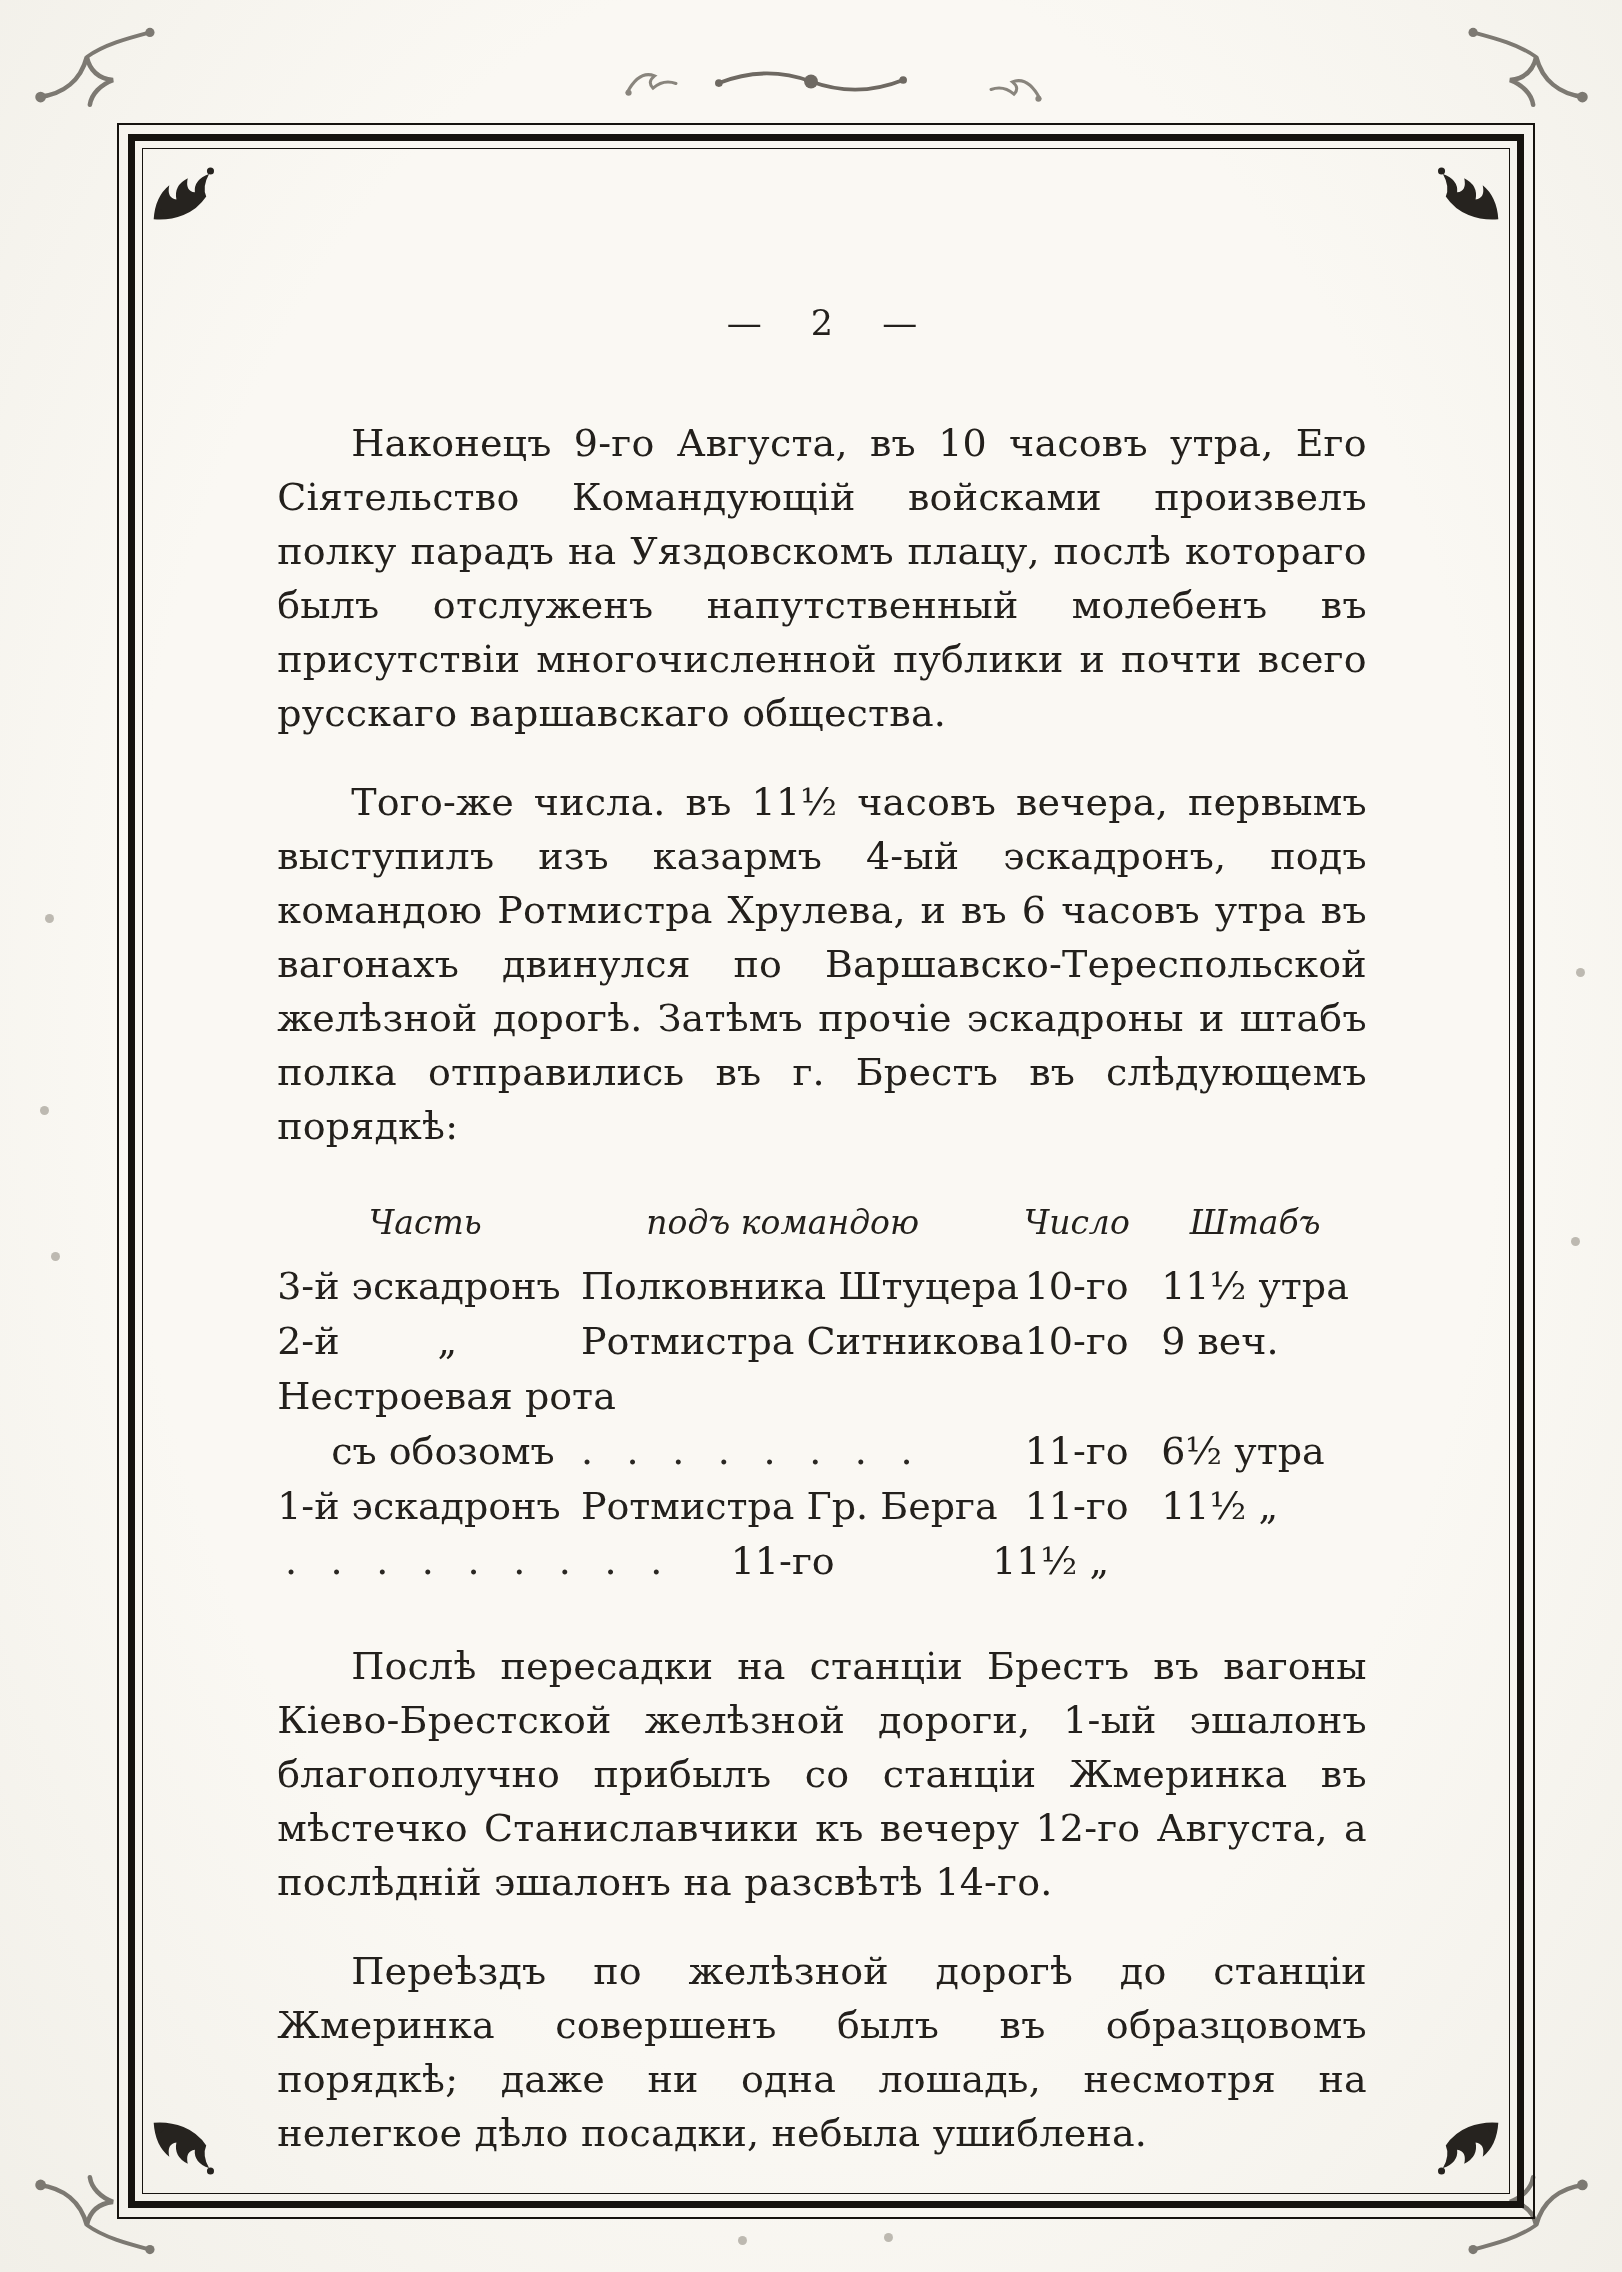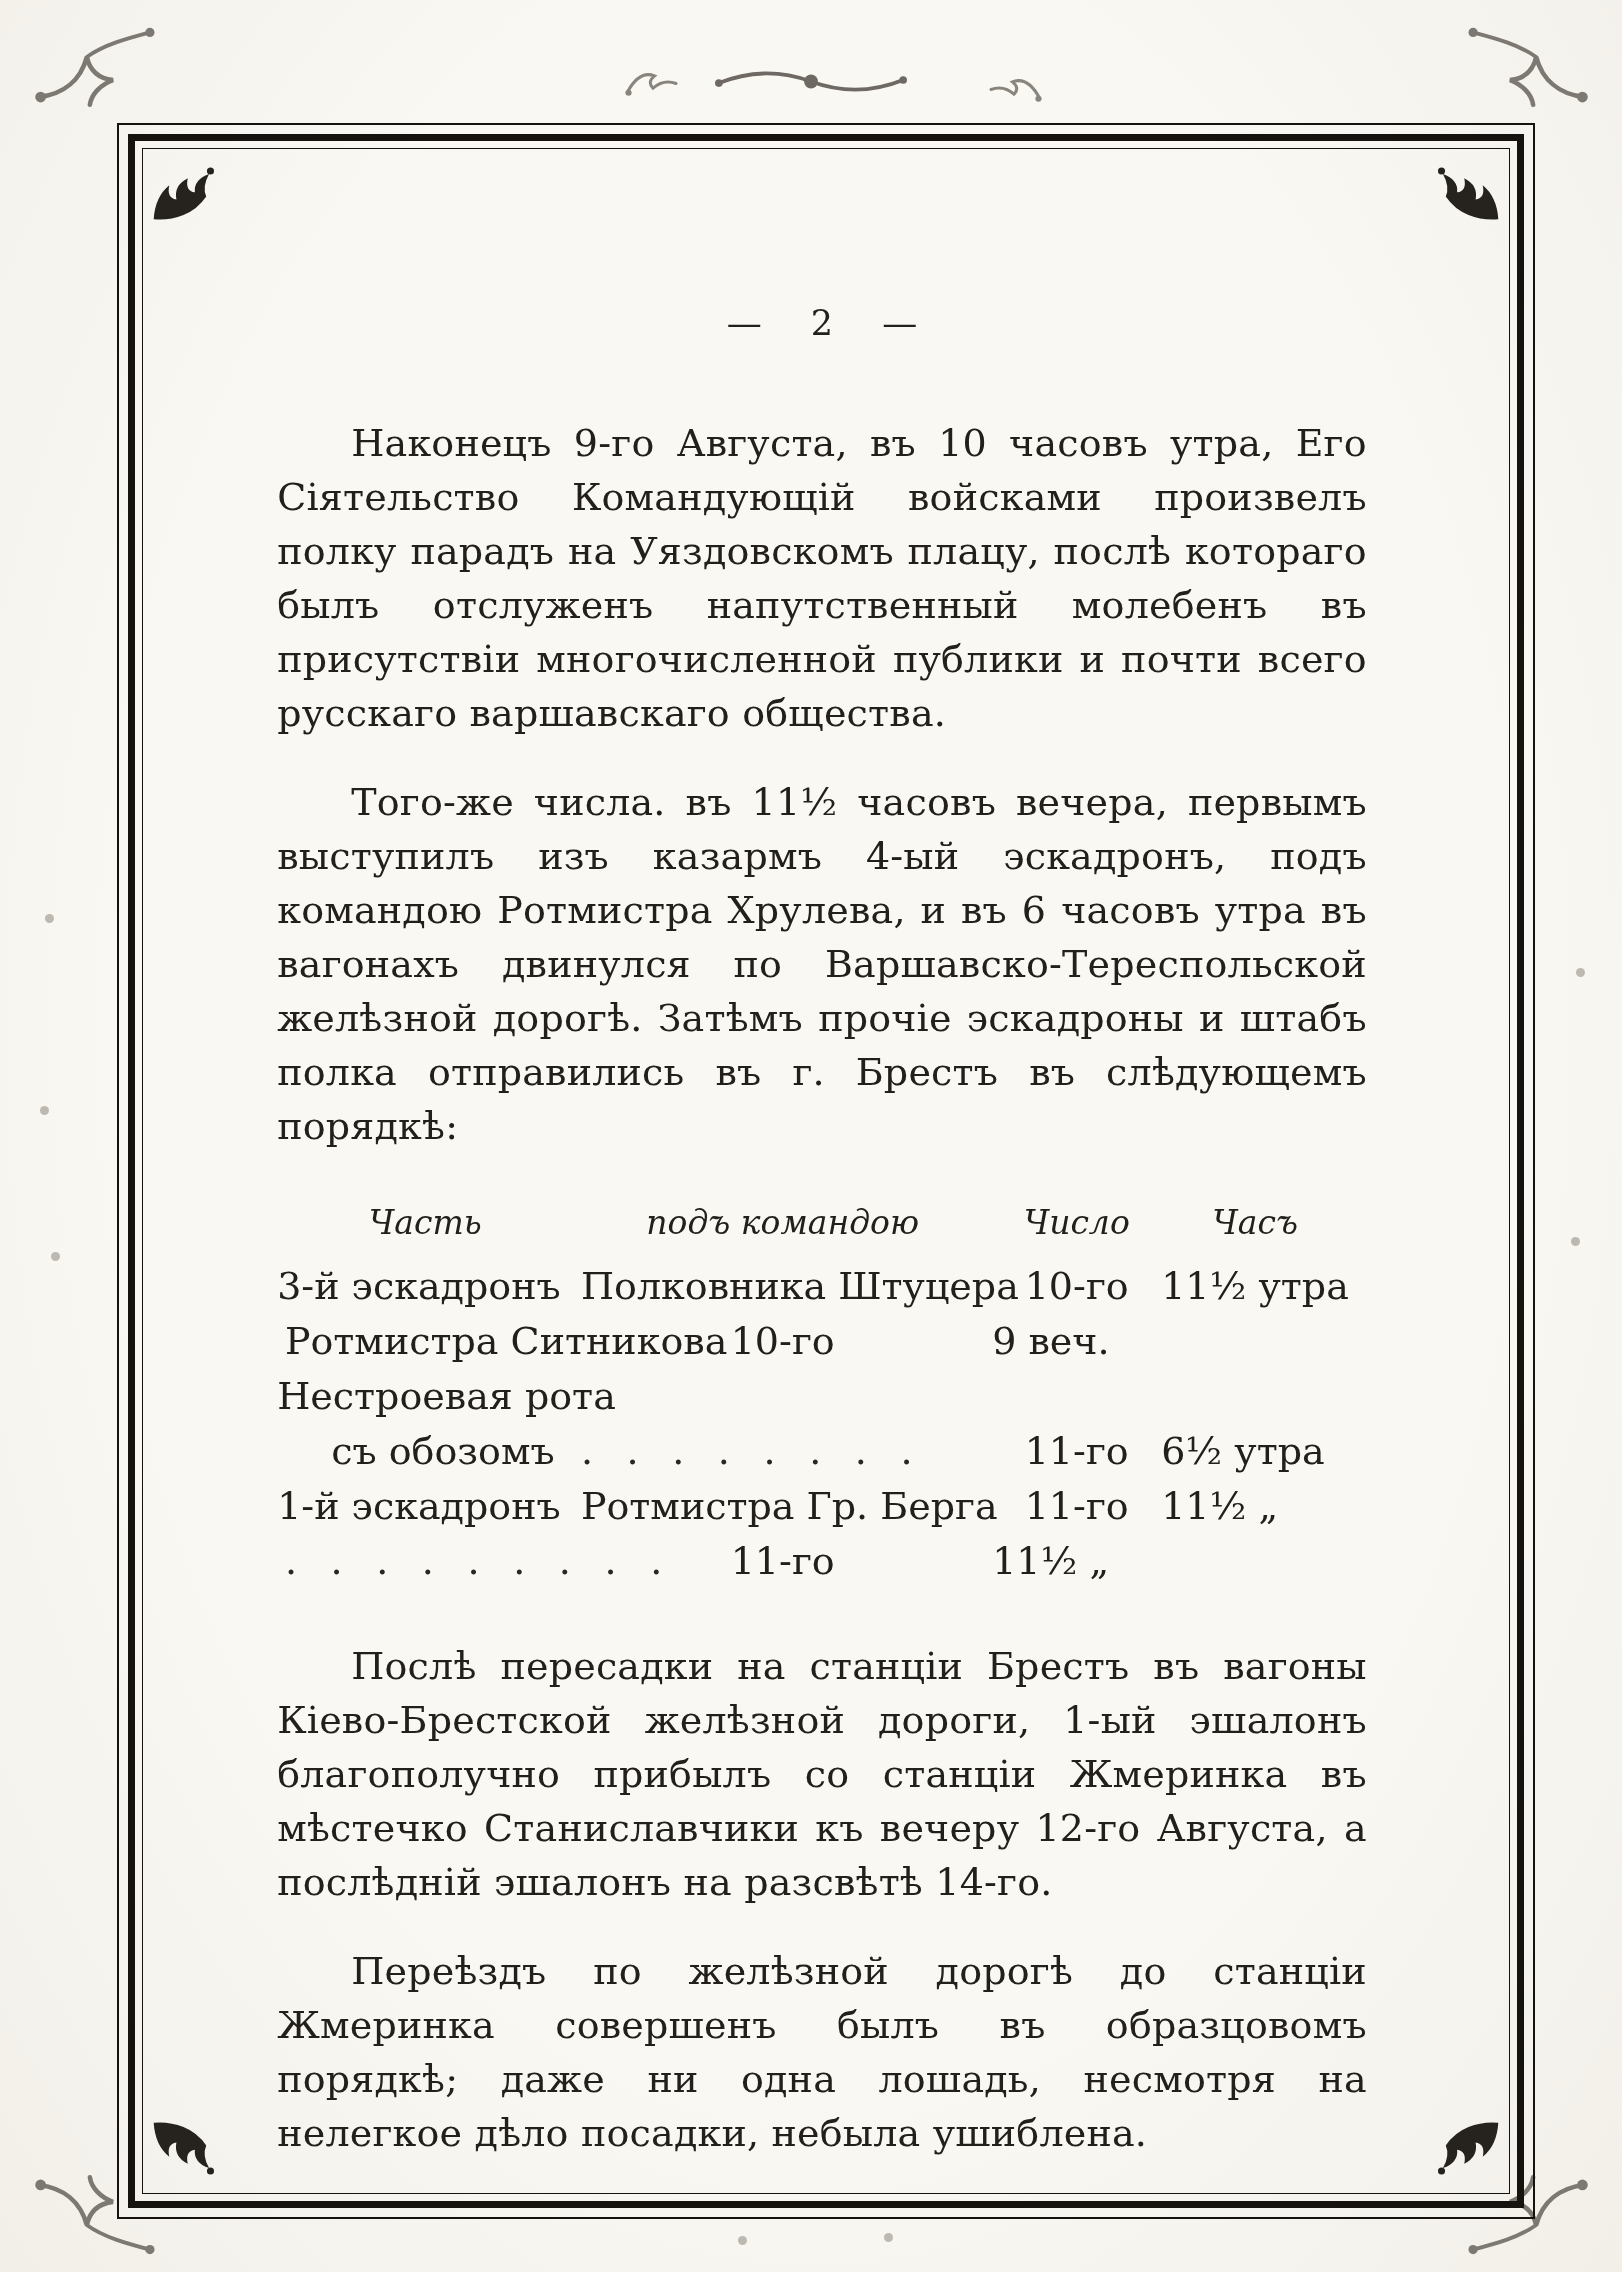--- a/index.html
+++ b/index.html
@@ -169,31 +169,32 @@
           </div>
 
           <p class="para">Наконецъ 9-го Августа, въ 10 часовъ утра, Его Сіятельство Командующій войсками произвелъ полку парадъ на Уяздовскомъ плацу, послѣ котораго былъ отслуженъ напутственный молебенъ въ присутствіи многочисленной публики и почти всего русскаго варшавскаго общества.</p>
           <p class="para tight">Того-же числа. въ 11½ часовъ вечера, первымъ выступилъ изъ казармъ 4-ый эскадронъ, подъ командою Ротмистра Хрулева, и въ 6 часовъ утра въ вагонахъ двинулся по Варшавско-Тереспольской желѣзной дорогѣ. Затѣмъ прочіе эскадроны и штабъ полка отправились въ г. Брестъ въ слѣдующемъ порядкѣ:</p>
 
           <div class="dtable">
             <div class="thead">
               <span class="cell">Часть</span>
               <span class="cell">подъ командою</span>
               <span class="cell">Число</span>
-              <span class="cell">Часъ</span>
+              <span class="cell">Штабъ</span>
             </div>
 
             <div class="trow">
               <span class="cell part">3-й эскадронъ</span>
               <span class="cell cmd">Полковника Штуцера</span>
               <span class="cell date">10-го</span>
               <span class="cell time">11½ утра</span>
             </div>
 
             <div class="trow">
+              <span class="cell part"><span>2-й</span><span class="ditto">„</span></span>
               <span class="cell cmd">Ротмистра Ситникова</span>
               <span class="cell date">10-го</span>
               <span class="cell time">9 веч.</span>
             </div>
 
             <div class="trow">
               <span class="cell part span2">Нестроевая рота</span>
               <span class="cell date"></span>
               <span class="cell time"></span>
             </div>

